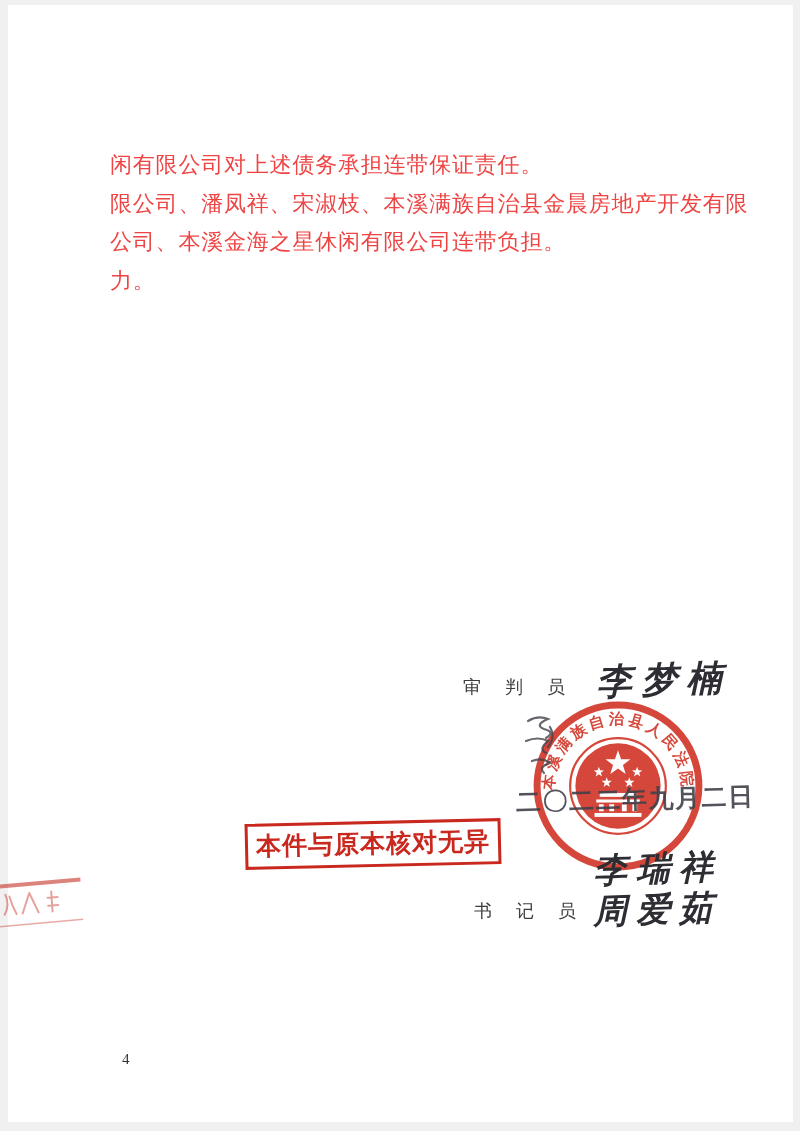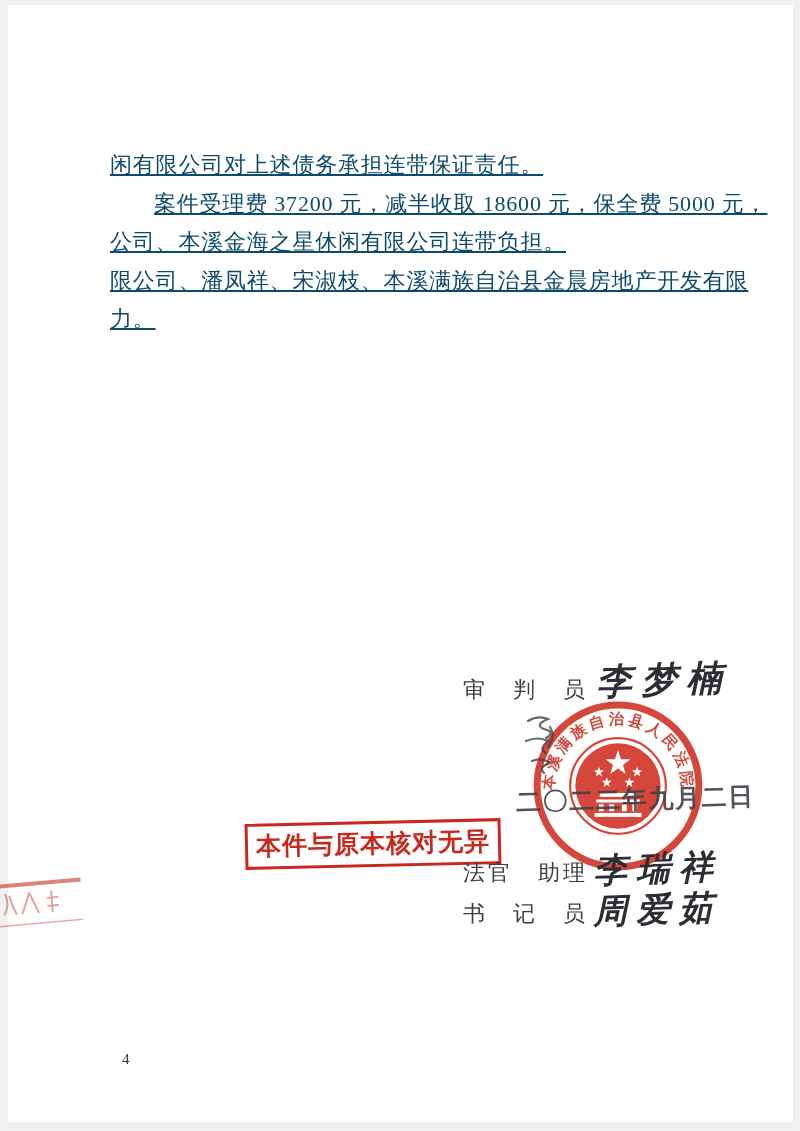--- a/index.html
+++ b/index.html
@@ -8,38 +8,38 @@
     background:#f0f0f0;
     font-family:"Liberation Serif","DejaVu Serif",serif;
   }
   .paper{
     position:absolute;left:8px;top:5px;width:785px;height:1117px;
     background:#ffffff;
   }
   
   .body-text{
     position:absolute;left:102px;top:141px;width:616px;
-    font-size:22px;color:#0c4a6e;letter-spacing:0.8px;text-decoration:underline;
+    font-size:22px;color:#ef4444;letter-spacing:0.8px;
   }
   .body-line{height:38.5px;line-height:38.5px;white-space:nowrap;}
   .body-line.indent{padding-left:44px;}
   
   .sig-label{
-    position:absolute;font-size:22px;color:#3d3d40;letter-spacing:3px;white-space:nowrap;
+    position:absolute;font-size:18px;color:#3d3d40;letter-spacing:3px;white-space:nowrap;
   }
   .sig-name{
     position:absolute;font-size:36px;font-weight:bold;font-style:italic;
     color:#2e2d33;letter-spacing:9px;white-space:nowrap;
     transform:rotate(-2deg);
   }
   .judge-label{left:455px;top:670px;}
   .judge-name{left:588px;top:651px;}
   .assistant-label{left:455px;top:853px;}
   .assistant-name{left:585px;top:841px;font-size:34px;}
-  .clerk-label{left:455px;top:894px;font-family:Liberation Serif, serif;}
+  .clerk-label{left:466px;top:894px;font-family:Liberation Serif, serif;}
   .clerk-name{left:585px;top:882px;font-size:34px;}
   
   .date-hand{
     position:absolute;left:508px;top:778px;width:215px;
     font-size:25px;color:#42414a;letter-spacing:1.5px;white-space:nowrap;
     transform:rotate(-1.5deg);font-weight:bold;opacity:.9;
   }
   
   .court-seal{position:absolute;left:523px;top:694px;width:174px;height:174px;opacity:.93;}
   .seal-scribble{position:absolute;left:508px;top:698px;width:90px;height:90px;opacity:.8;}
@@ -61,23 +61,22 @@
     position:absolute;left:114px;top:1046px;font-size:15px;color:#333;
   }
 </style>
 </head>
 <body>
 
 <div class="paper">
 
   <div class="body-text">
     <div class="body-line">闲有限公司对上述债务承担连带保证责任。</div>
-    <div class="body-line indent">案件受理费 37200 元，减半收取 18600 元，保全费 5000 元，</div>
+    <div class="body-line">限公司、潘凤祥、宋淑枝、本溪满族自治县金晨房地产开发有限</div>
     <div class="body-line">公司、本溪金海之星休闲有限公司连带负担。</div>
-    <div class="body-line">限公司、潘凤祥、宋淑枝、本溪满族自治县金晨房地产开发有限</div>
     <div class="body-line">力。</div>
   </div>
 
   <div class="sig-label judge-label">审　判　员</div>
   <div class="sig-name judge-name">李梦楠</div>
 
   <svg class="court-seal" viewBox="0 0 200 200">
     <circle cx="100" cy="100" r="93" fill="none" stroke="#d23a2c" stroke-width="8"></circle>
     <circle cx="100" cy="100" r="55" fill="none" stroke="#d23a2c" stroke-width="2.5"></circle>
 
@@ -111,21 +110,20 @@
       <path d="M10,38 q12,-5 22,0 q-10,8 -2,12"></path>
       <path d="M16,58 q10,-4 18,2 q-12,4 -6,10"></path>
       <path d="M34,24 q6,10 -2,20"></path>
     </g>
   </svg>
 
   <div class="date-hand">二〇二二年九月二日</div>
 
   <div class="verify-stamp">本件与原本核对无异</div>
 
-  <div class="sig-label assistant-label">法官　助理</div>
   <div class="sig-name assistant-name">李瑞祥</div>
   <div class="sig-label clerk-label">书　记　员</div>
   <div class="sig-name clerk-name">周爱茹</div>
 
   <svg class="edge-stamp" viewBox="0 0 112 50">
     <g stroke="#c53126" fill="none">
       <line x1="2" y1="6" x2="108" y2="4" stroke-width="4" opacity=".8"></line>
       <line x1="2" y1="46" x2="108" y2="44" stroke-width="1.6" opacity=".55"></line>
       <g stroke-width="2" opacity=".6" stroke-linecap="round">
         <path d="M14,16 v18 M10,24 h10"></path>

